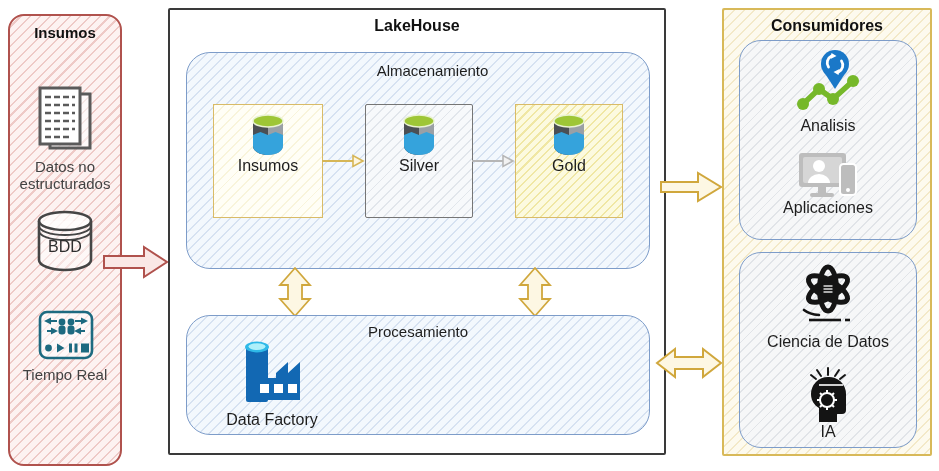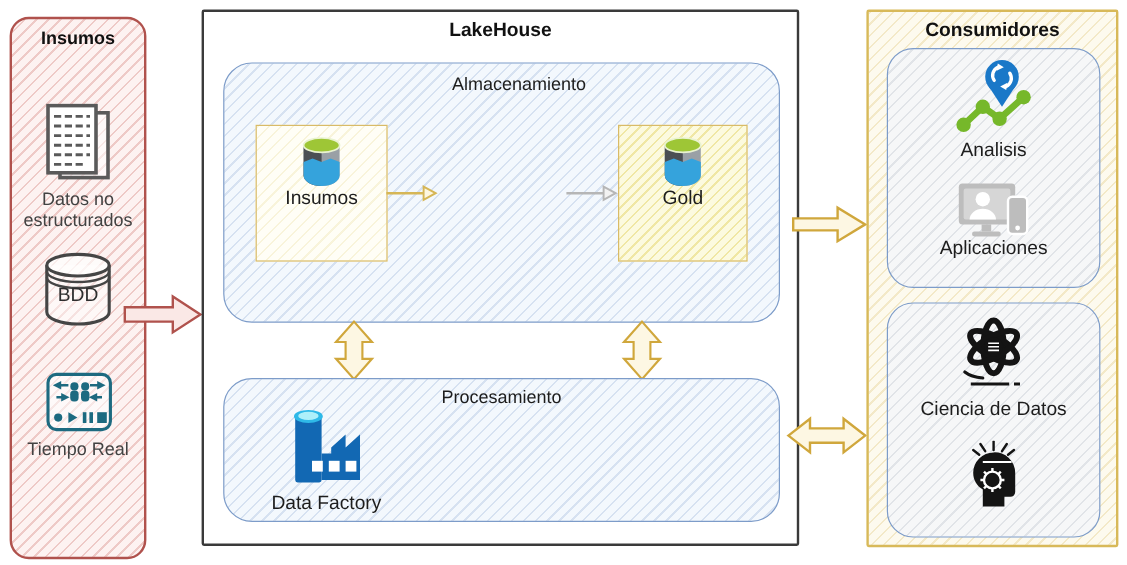--- a/index.html
+++ b/index.html
@@ -117,20 +117,31 @@
           </svg>
         </span>
         <div class="abs ctr lbl" style="left:0;right:0;top:52px;font-size:16px;">Insumos</div>
       </div>
 
       <svg class="abs" style="left:134px;top:100px;" width="44" height="16" viewBox="0 0 44 16">
         <line x1="1" y1="8" x2="34" y2="8" stroke="#d6b656" stroke-width="2"></line>
         <polygon points="42,8 32,2.5 32,13.5" fill="#fdf6e0" stroke="#d6b656" stroke-width="1.6"></polygon>
       </svg>
 
+      <div class="abs layerbox b-silver hatch-silver" style="left:178px;width:106px;">
+        <span class="icon" style="margin-top:7px;width:36px;">
+          <svg width="36" height="44" viewBox="0 0 36 44">
+            <path d="M3,9 v25 c0,5 6.7,9 15,9 s15,-4 15,-9 V9 Z" fill="#9aa0a6"></path>
+            <path d="M3,9 v25 c0,5 6.7,9 15,9 V9 Z" fill="#4b4f54"></path>
+            <path d="M3,23 l7.5,-3 7.5,3 7.5,-3 7.5,3 v11 c0,5 -6.7,9 -15,9 s-15,-4 -15,-9 Z" fill="#35a3dc"></path>
+            <ellipse cx="18" cy="9" rx="15" ry="6" fill="#9ec636" stroke="#e9f2d0" stroke-width="1.4"></ellipse>
+          </svg>
+        </span>
+        <div class="abs ctr lbl" style="left:0;right:0;top:52px;font-size:16px;">Silver</div>
+      </div>
 
       <svg class="abs" style="left:284px;top:100px;" width="44" height="16" viewBox="0 0 44 16">
         <line x1="1" y1="8" x2="34" y2="8" stroke="#b6b6b6" stroke-width="2"></line>
         <polygon points="42,8 32,2.5 32,13.5" fill="#f2f2f2" stroke="#b6b6b6" stroke-width="1.6"></polygon>
       </svg>
 
       <div class="abs layerbox b-gold hatch-gold" style="left:328px;width:106px;">
         <span class="icon" style="margin-top:7px;width:36px;">
           <svg width="36" height="44" viewBox="0 0 36 44">
             <path d="M3,9 v25 c0,5 6.7,9 15,9 s15,-4 15,-9 V9 Z" fill="#9aa0a6"></path>
@@ -259,16 +270,17 @@
             <line x1="14" y1="33" x2="17" y2="33"></line>
             <line x1="31" y1="33" x2="34" y2="33"></line>
             <line x1="17" y1="26" x2="19" y2="28"></line>
             <line x1="29" y1="38" x2="31" y2="40"></line>
             <line x1="31" y1="26" x2="29" y2="28"></line>
             <line x1="19" y1="38" x2="17" y2="40"></line>
           </g>
           <line x1="16" y1="18" x2="40" y2="18" stroke="#ffffff" stroke-width="1.6"></line>
         </svg>
       </span>
+      <div class="abs ctr lbl" style="left:0;right:0;top:170px;font-size:16px;">IA</div>
     </div>
   </div>
 
 </div>
 
 </body></html>

